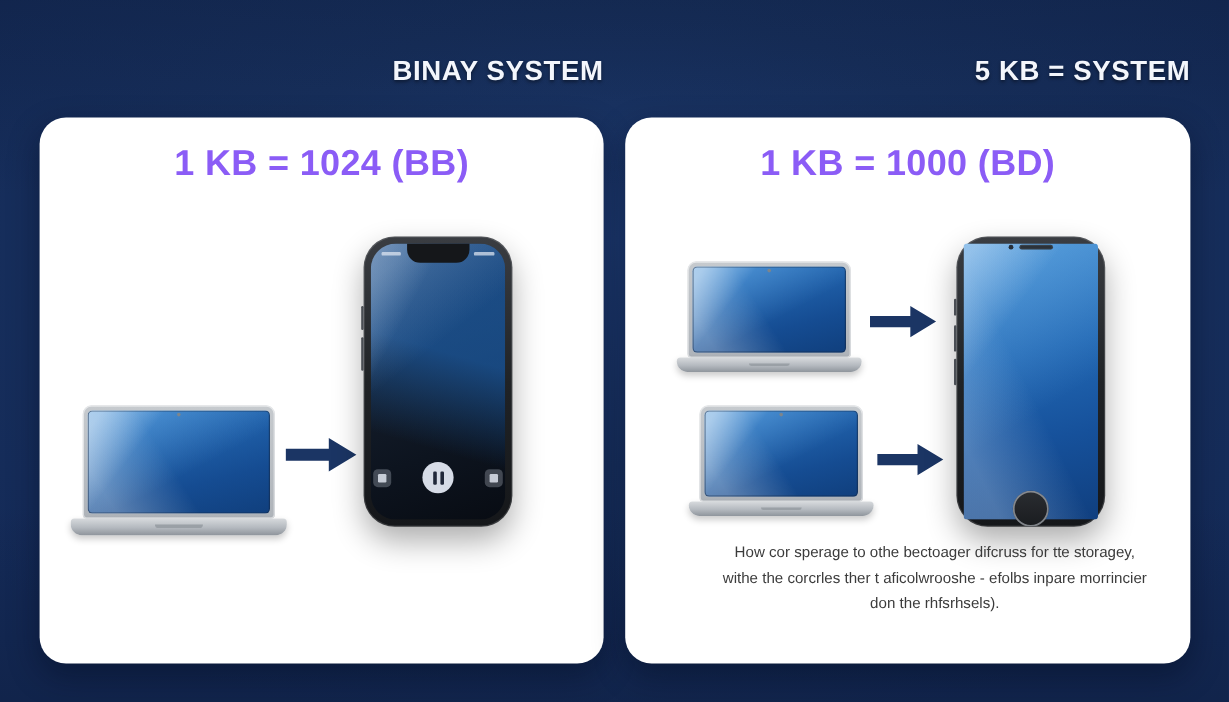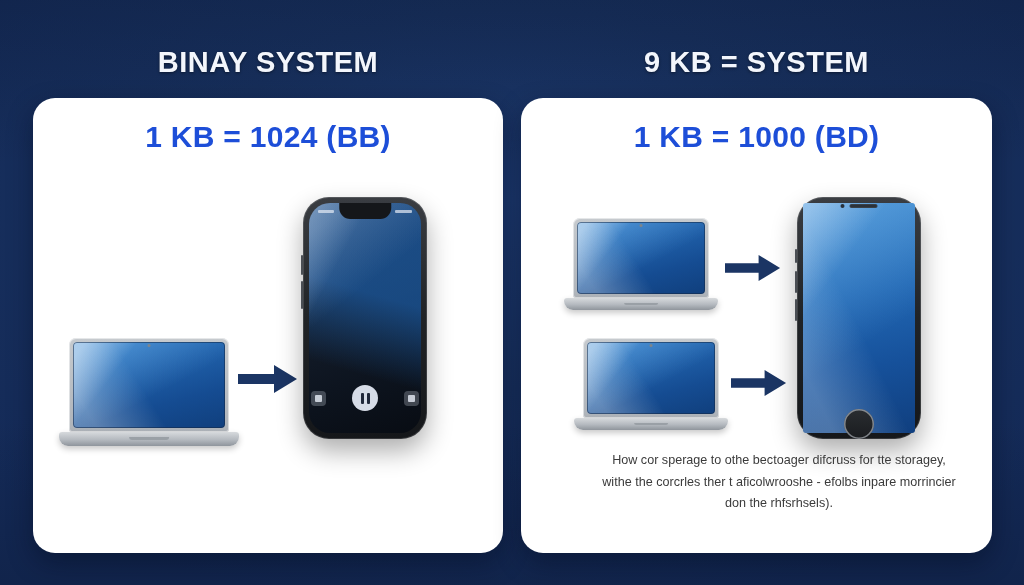--- a/index.html
+++ b/index.html
@@ -25,24 +25,24 @@
     position:absolute; inset:0;
     background: linear-gradient(180deg, rgba(10,22,48,.28) 0%, rgba(10,22,48,0) 28%, rgba(10,22,48,0) 72%, rgba(10,22,48,.30) 100%);
     pointer-events:none;
   }
 
   
   .title {
     position: absolute;
     top: 46px;
     color: #f3f6fc;
-    font-size: 29px;
+    font-size: 23px;
     font-weight: 700;
     letter-spacing: .5px;
-    text-align: center;
+    text-align: right;
     text-shadow: 0 1px 3px rgba(0,0,0,.45);
     white-space: nowrap;
     z-index: 4;
   }
   #title-left  { left: 33px;  width: 470px; }
   #title-right { left: 521px; width: 471px; }
 
   
   .card {
     position: absolute;
@@ -56,21 +56,21 @@
   }
   #card-left  { left: 33px;  width: 470px; }
   #card-right { left: 521px; width: 471px; }
 
   .headline {
     position: absolute;
     top: 22px;
     left: 0;
     width: 100%;
     text-align: center;
-    color: #1d4ed8;
+    color: #8b5cf6;
     font-size: 30px;
     font-weight: 700;
     letter-spacing: .3px;
     white-space: nowrap;
   }
 
   .caption {
     position: absolute;
     left: 30px;
     right: 30px;
@@ -249,21 +249,21 @@
 
   
 </style>
 </head>
 <body>
 
 <div class="stage">
 
   <div class="title" id="title-left">BINAY SYSTEM</div>
 
-  <div class="title" id="title-right">9 KB = SYSTEM</div>
+  <div class="title" id="title-right">5 KB = SYSTEM</div>
 
   <div class="card" id="card-left">
 
     <div class="headline">1 KB = 1024 (BB)</div>
 
     <div class="laptop device" style="left:36px; top:240px; width:160px; height:108px;">
       <div class="lid">
         <div class="screen">
           <div class="cam"></div>
         </div>

